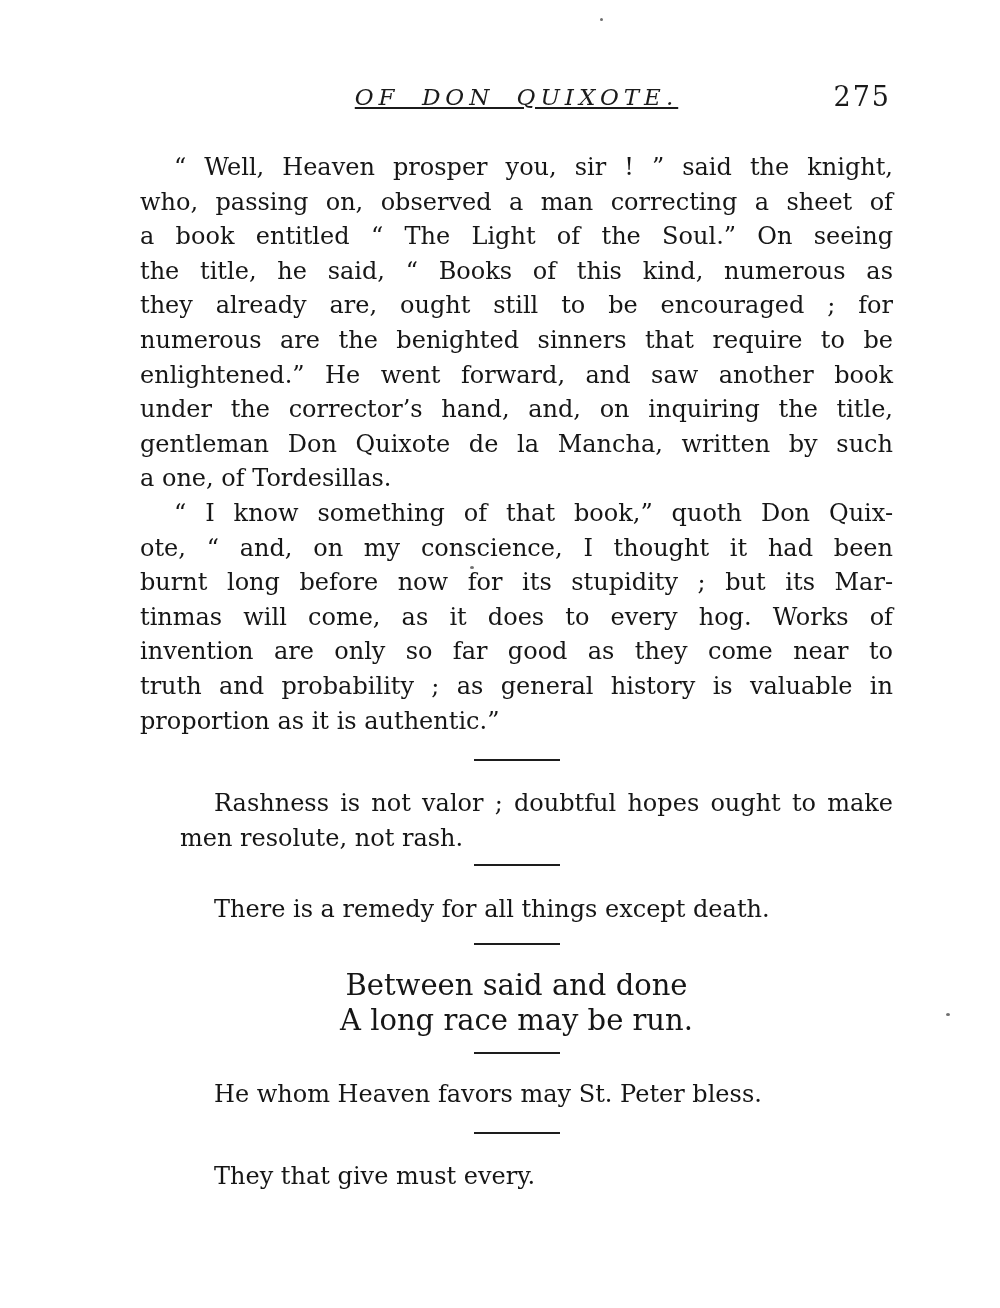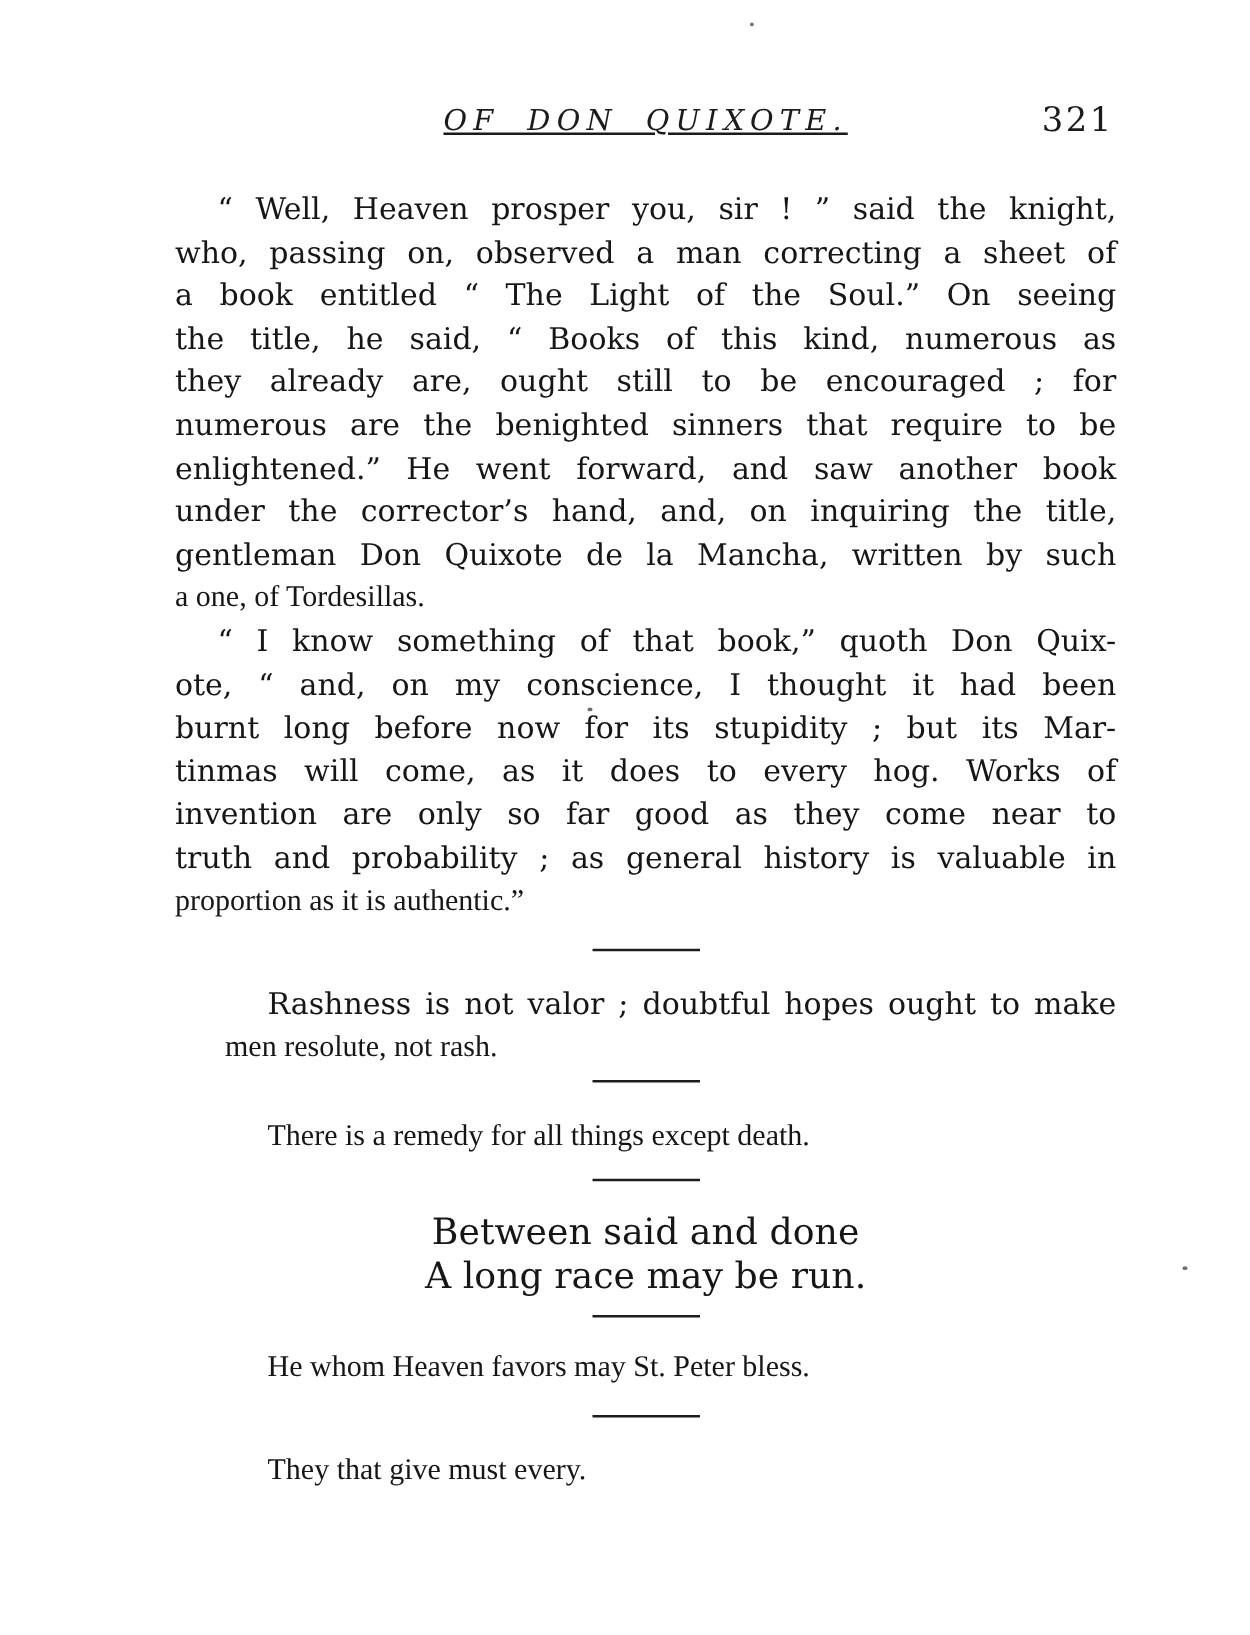--- a/index.html
+++ b/index.html
@@ -45,21 +45,20 @@
     color: #1b1b1b;
   }
   .para { font-size: 24px; line-height: 34.6px; }
   .line {
     text-align: justify;
     text-align-last: justify;
   }
   .line.last {
     text-align: left;
     text-align-last: left;
-    font-family: Liberation Serif, serif;
   }
   .line.indent { text-indent: 34px; }
   .rule {
     width: 86px;
     height: 2px;
     background: #1d1d1d;
     margin-left: auto;
     margin-right: auto;
   }
   .rule-1 { margin-top: 21px; margin-bottom: 25px; }
@@ -84,21 +83,21 @@
 </style>
 </head>
 <body>
 
 <div class="page">
 
   <div class="text-column">
 
     <div class="running-head">
       <div class="running-title">OF DON QUIXOTE.</div>
-      <div class="page-number">321</div>
+      <div class="page-number">275</div>
     </div>
 
     <div class="para">
       <div class="line indent">“ Well, Heaven prosper you, sir ! ” said the knight,</div>
       <div class="line">who, passing on, observed a man correcting a sheet of</div>
       <div class="line">a book entitled “ The Light of the Soul.”  On seeing</div>
       <div class="line">the title, he said, “ Books of this kind, numerous as</div>
       <div class="line">they already are, ought still to be encouraged ; for</div>
       <div class="line">numerous are the benighted sinners that require to be</div>
       <div class="line">enlightened.”  He went forward, and saw another book</div>

